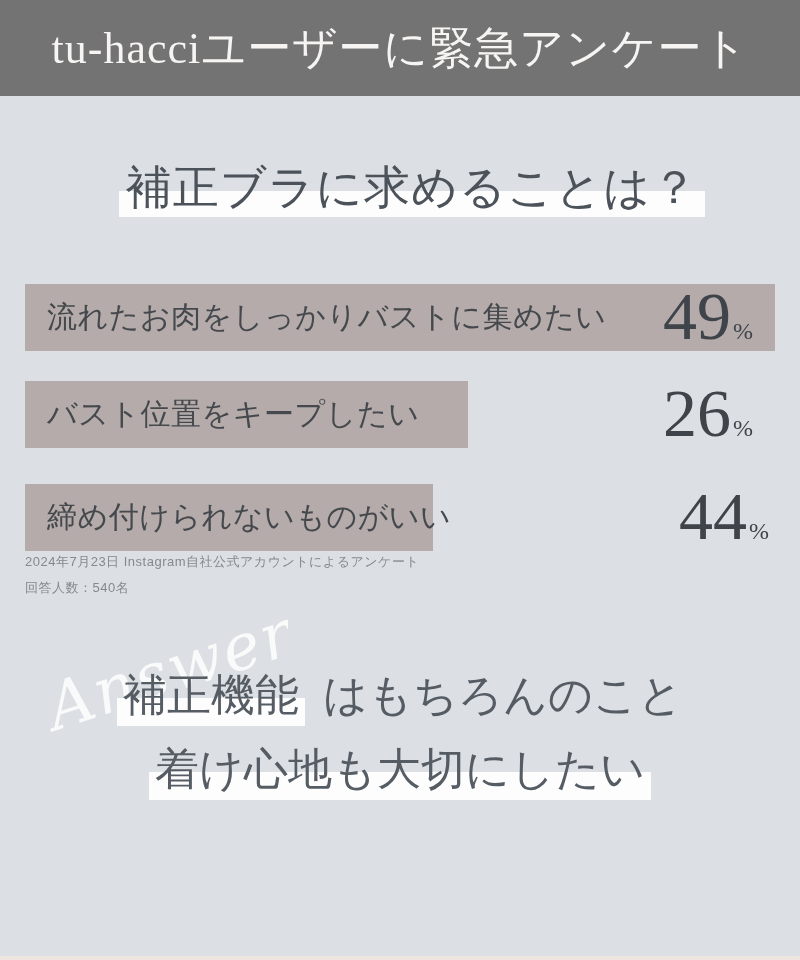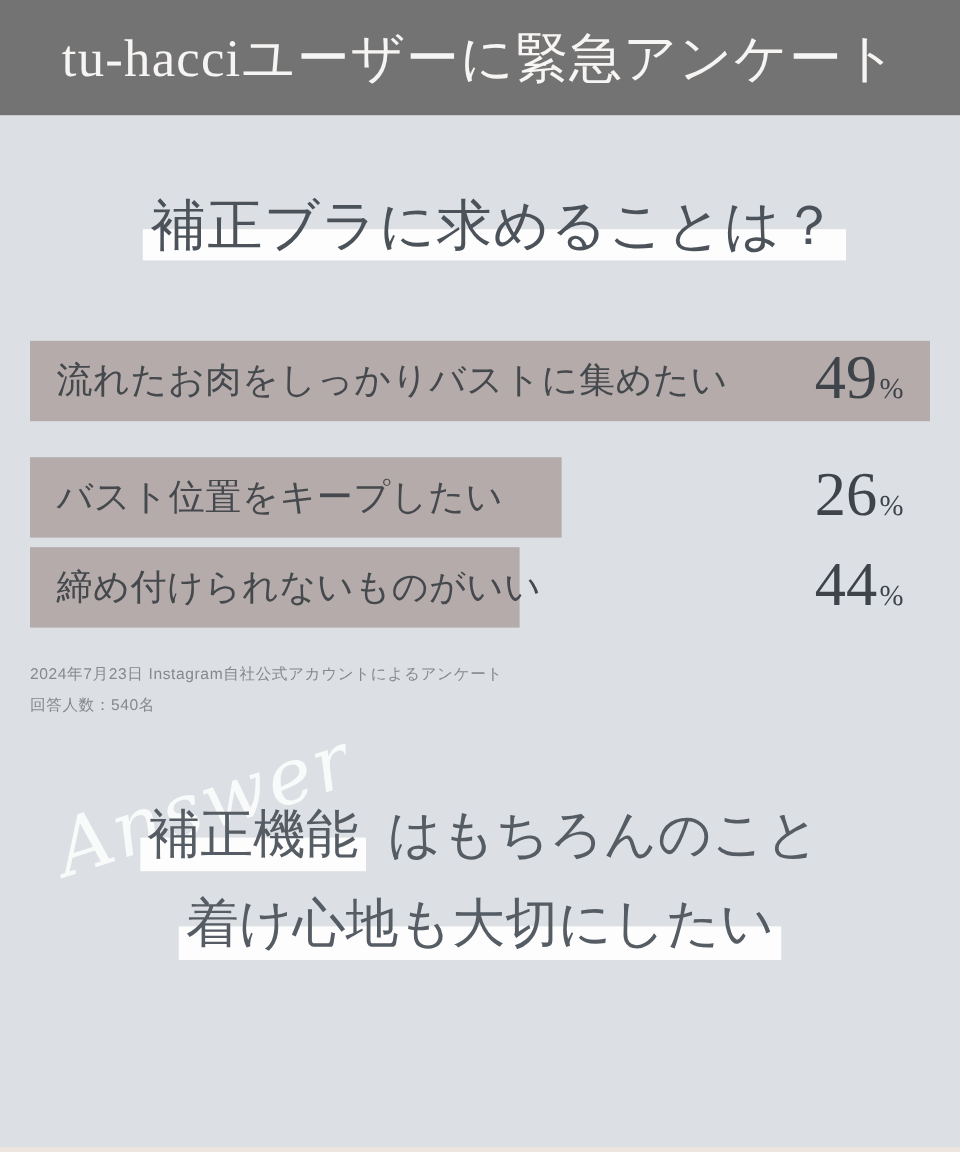--- a/index.html
+++ b/index.html
@@ -31,39 +31,39 @@
     background-image:linear-gradient(#fdfdfd,#fdfdfd);
     background-repeat:no-repeat;
     background-position:0 100%;
     background-size:100% 26px;
     padding:0 7px 4px 7px;
   }
   
   .row{position:absolute;left:25px;width:750px;height:63px;}
   .row.r1{top:284px;}
   .row.r2{top:381px;}
-  .row.r3{top:456px;}
+  .row.r3{top:484px;padding-left:16px;}
   .bar{
     position:absolute;left:0;top:0;height:67px;
     background:#b4abaa;
     display:flex;align-items:center;
   }
   .r1 .bar{width:750px;}
   .r2 .bar{width:443px;}
   .r3 .bar{width:408px;}
   .bar-label{
     padding-left:22px;
     font-size:30px;color:#45494d;letter-spacing:0.5px;
     white-space:nowrap;
   }
   .pct{
     position:absolute;right:22px;top:50%;transform:translateY(-50%);
     color:#3f444a;white-space:nowrap;
   }
-  .pct-num{font-size:52px;line-height:1;margin-left:12px;}
+  .pct-num{font-size:68px;line-height:1;margin-left:12px;}
   .pct-unit{font-size:24px;margin-left:2px;}
   
   .footnote{
     position:absolute;left:25px;top:549px;
     font-family:"Liberation Sans","DejaVu Sans",sans-serif;
     font-size:13px;line-height:26px;letter-spacing:0.5px;
     color:#85898d;
   }
   
   .answer-svg{position:absolute;left:28px;top:596px;}

